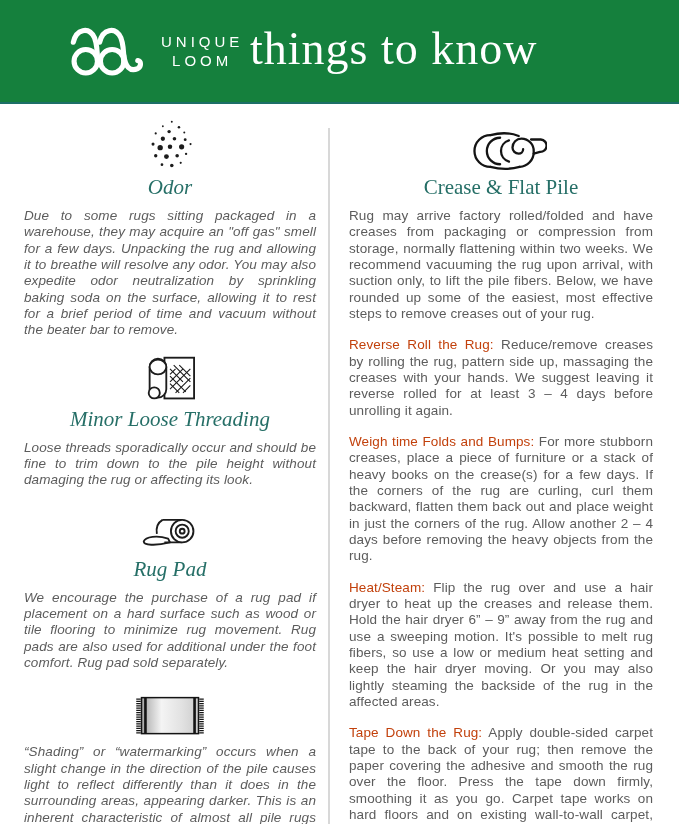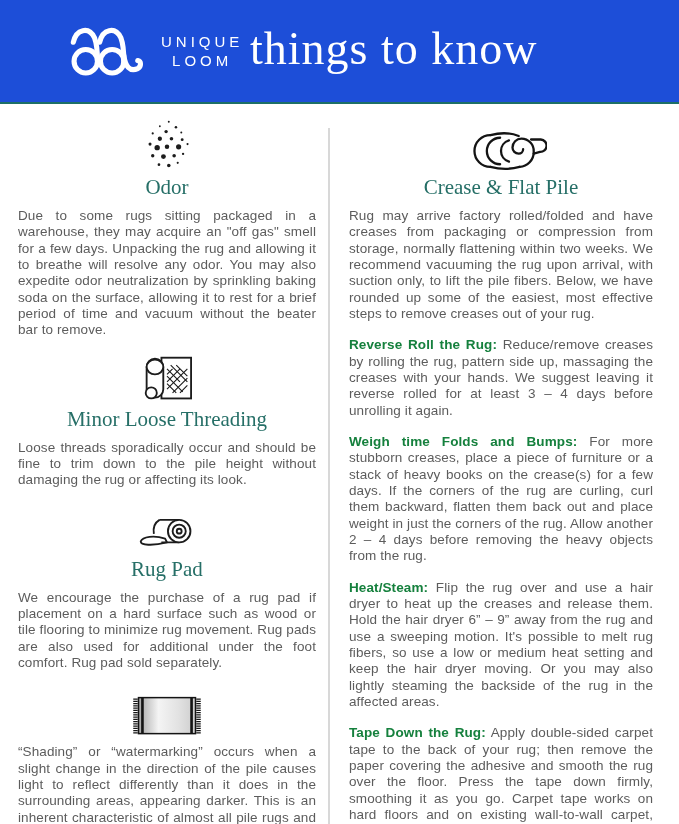--- a/index.html
+++ b/index.html
@@ -4,21 +4,21 @@
 <style>
   * { margin:0; padding:0; box-sizing:border-box; }
   html,body { background:#ffffff; }
   .page {
     position:relative; width:679px; height:824px; margin:0 auto;
     background:#ffffff; overflow:hidden;
     font-family:"Liberation Sans", sans-serif;
   }
   
   .header {
-    position:relative; height:104px; background:#1d4ed8;
+    position:relative; height:104px; background:#15803d;
     border-bottom:2px solid #1d6f67;
   }
   .brand {
     position:absolute; left:66px; top:50%; transform:translateY(-50%);
     display:flex; align-items:center; gap:13px;
   }
   .brand-text {
     color:#ffffff; text-align:center; font-size:15px;
     letter-spacing:4px; line-height:1.3; font-weight:400;
   }
@@ -28,35 +28,35 @@
     text-align:left; color:#ffffff;
     font-family:"Liberation Serif", serif;
     font-size:46px; font-weight:500; letter-spacing:1px;
   }
   
   .divider {
     position:absolute; left:328px; top:128px; bottom:0;
     width:2px; background:#d8d8d8;
   }
   .content { position:absolute; top:106px; left:0; right:0; bottom:0; display:flex; }
-  .col-left  { width:330px; padding:12px 14px 0 18px; }
+  .col-left  { width:330px; padding:12px 14px 0 24px;font-style:italic; }
   .col-right { flex:1;      padding:12px 26px 0 19px; }
   
   .sec { margin-bottom:11px; }
   .sec-icon { display:flex; justify-content:center; align-items:flex-end; height:54px; margin-bottom:3px; }
   .sec-title {
     text-align:center; font-family:"Liberation Serif", serif;
     font-weight:500; font-size:21px; color:#266f67; margin:3px 0 5px;
   }
   .body-text {
     font-size:13.5px; line-height:1.21; letter-spacing:0.1px;
     color:#5c5c5c; text-align:justify;margin-top:8px;
   }
   .tip { margin-top:15px; }
-  .tip-label { font-weight:bold; color:#15803d; }
+  .tip-label { font-weight:normal; color:#c2410c; }
   svg.icon { display:block; }
 </style>
 </head>
 <body>
 
 <div class="page">
 
   <div class="header">
     <div class="brand">
       <span>

